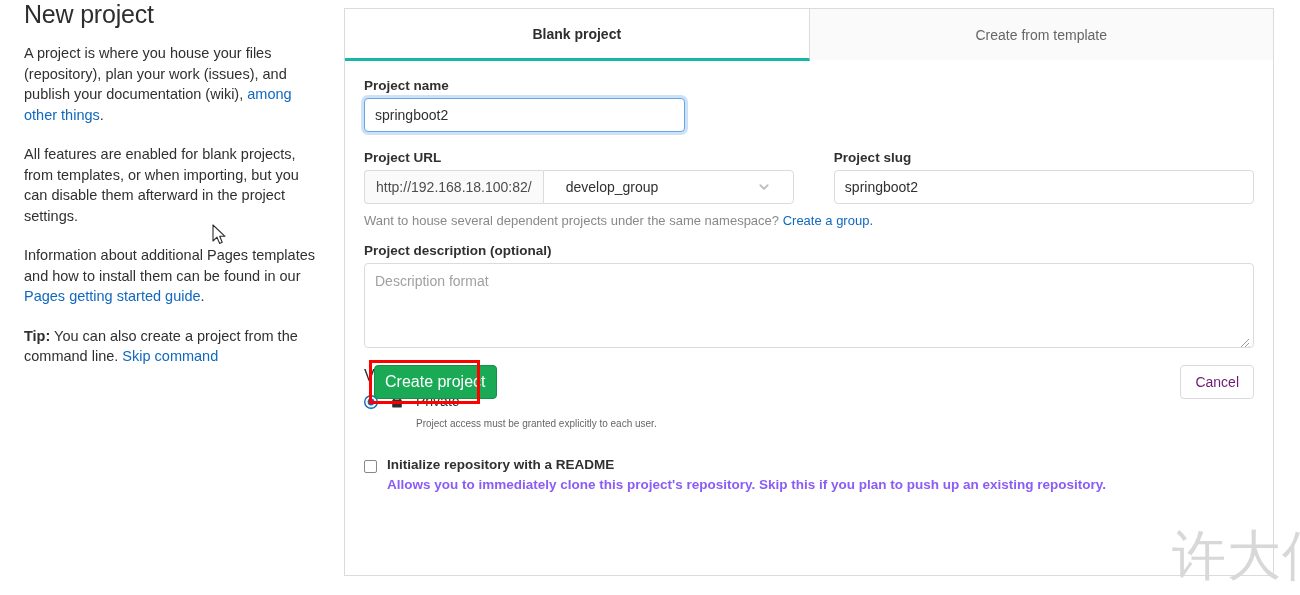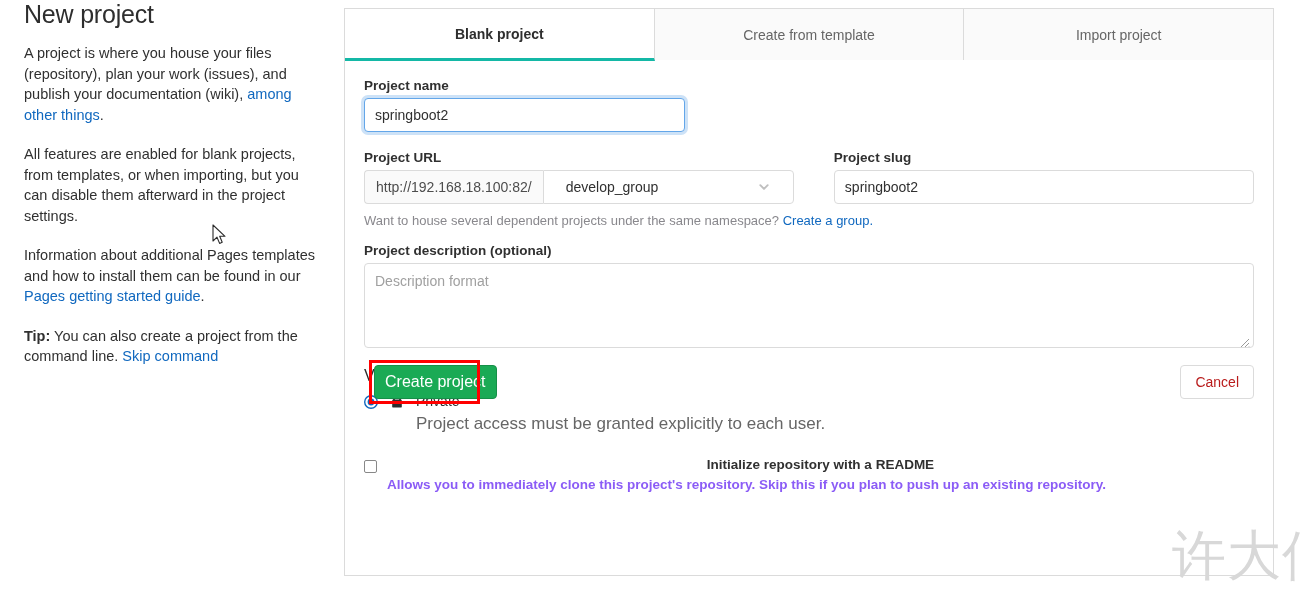--- a/index.html
+++ b/index.html
@@ -224,21 +224,21 @@
     margin-top: 1px;
     flex: 0 0 auto;
   }
   .radio-texts { flex: 1; }
   .radio-title {
     font-size: 14px;
     color: #303030;
     line-height: 18px;
   }
   .radio-desc {
-    font-size: 17px;
+    font-size: 10px;
     color: #666666;
     margin-top: 5px;
     line-height: 18px;
   }
 
   
   #readme-section {
     margin-top: 24px;
     display: flex;
     align-items: flex-start;
@@ -252,21 +252,20 @@
     margin-right: 10px;
     flex: 0 0 auto;
     cursor: pointer;
   }
   #readme-texts { flex: 1; }
   #readme-label {
     font-size: 13.5px;
     font-weight: bold;
     color: #303030;
     cursor: pointer;
-    text-align: center;
   }
   #readme-desc {
     font-size: 13.5px;
     color: #8b5cf6;
     margin-top: 5px;
     font-weight: bold;
   }
 
   
   #btn-create {
@@ -286,21 +285,21 @@
     position: absolute;
     left: 24px; top: 300px;
     width: 111px; height: 44px;
     border: 3px solid #ff0000;
     pointer-events: none;
   }
   #btn-cancel {
     position: absolute;
     right: 19px; top: 305px;
     background: #ffffff;
-    color: #b91c1c;
+    color: #701a75;
     border: 1px solid #dbdbdb;
     border-radius: 4px;
     font-size: 14px;
     font-family: "Liberation Sans", sans-serif;
     padding: 0 14px;
     height: 34px;
     cursor: pointer;
   }
 
   
@@ -339,23 +338,20 @@
   </svg>
 
   <div id="card">
 
     <div id="tabs">
       <div class="tab active">
         <span>Blank project</span>
       </div>
       <div class="tab">
         <span>Create from template</span>
-      </div>
-      <div class="tab">
-        <span>Import project</span>
       </div>
     </div>
 
     <div id="form-body">
 
       <div id="project-name-row">
         <label class="field-label">Project name</label>
         <input class="text-input focused" type="text" value="springboot2" style="">
       </div>
 

